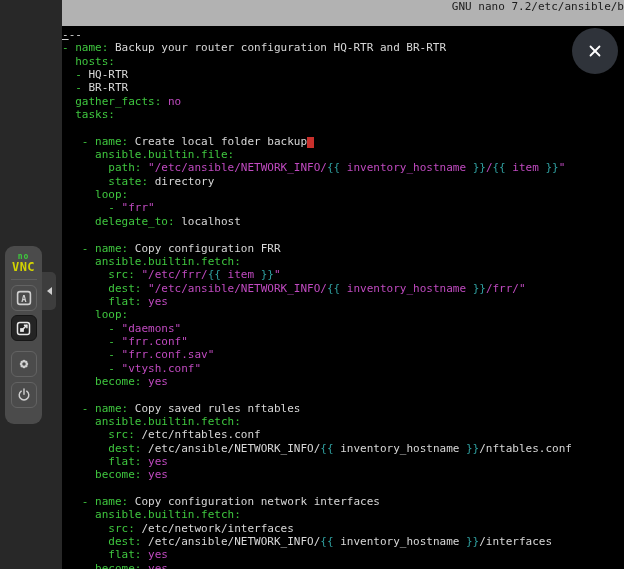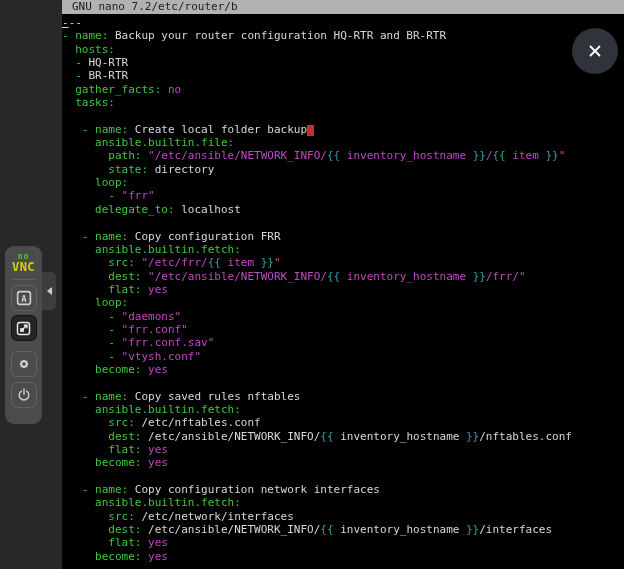--- a/index.html
+++ b/index.html
@@ -4,22 +4,22 @@
 <style>
   html,body{margin:0;padding:0;}
   body{
     width:624px;height:569px;position:relative;overflow:hidden;
     background:#282828;
     font-family:"DejaVu Sans Mono","Liberation Mono",monospace;
   }
   
   .terminal{position:absolute;left:62px;top:0;width:562px;height:569px;background:#000;}
   .titlebar{
-    height:14px;background:var(--titlebar_bg);color:var(--titlebar_fg);
-    font-size:11px;line-height:14px;display:flex;justify-content:flex-start;
+    height:26px;background:var(--titlebar_bg);color:var(--titlebar_fg);
+    font-size:11px;line-height:14px;display:flex;justify-content:flex-end;
     padding-left:10px;white-space:pre;overflow:hidden;
   }
   .titlebar .file{text-align:right;}
   .buffer{padding-top:2px;font-size:11px;line-height:13.35px;white-space:pre;}
   .line{height:13.35px;}
   .w  {color:var(--fg);}
   .wu {color:var(--fg);text-decoration:underline;}
   .g  {color:var(--green);}
   .m  {color:var(--magenta);}
   .c  {color:var(--cyan);}
@@ -57,21 +57,21 @@
     width:0;height:0;border-top:4px solid transparent;border-bottom:4px solid transparent;
     border-right:5px solid #cfcfcf;
   }
 </style>
 </head>
 <body>
 
 <div class="terminal">
   <div class="titlebar">
     <span class="app">GNU nano 7.2</span>
-    <span class="file">/etc/router/b</span>
+    <span class="file">/etc/ansible/b</span>
   </div>
   <div class="buffer" id="buffer"><div class="line"><span class="wu">-</span><span class="w">--</span></div><div class="line"><span class="g">- name:</span><span class="w"> Backup your router configuration HQ-RTR and BR-RTR</span></div><div class="line"><span class="g">  hosts:</span></div><div class="line"><span class="g">  - </span><span class="w">HQ-RTR</span></div><div class="line"><span class="g">  - </span><span class="w">BR-RTR</span></div><div class="line"><span class="g">  gather_facts:</span><span class="w"> </span><span class="m">no</span></div><div class="line"><span class="g">  tasks:</span></div><div class="line"></div><div class="line"><span class="g">   - name:</span><span class="w"> Create local folder backup</span><span class="cur"> </span></div><div class="line"><span class="g">     ansible.builtin.file:</span></div><div class="line"><span class="g">       path:</span><span class="w"> </span><span class="m">"/etc/ansible/NETWORK_INFO/</span><span class="c">{{</span><span class="m"> inventory_hostname </span><span class="c">}}</span><span class="m">/</span><span class="c">{{</span><span class="m"> item </span><span class="c">}}</span><span class="m">"</span></div><div class="line"><span class="g">       state:</span><span class="w"> directory</span></div><div class="line"><span class="g">     loop:</span></div><div class="line"><span class="g">       - </span><span class="m">"frr"</span></div><div class="line"><span class="g">     delegate_to:</span><span class="w"> localhost</span></div><div class="line"></div><div class="line"><span class="g">   - name:</span><span class="w"> Copy configuration FRR</span></div><div class="line"><span class="g">     ansible.builtin.fetch:</span></div><div class="line"><span class="g">       src:</span><span class="w"> </span><span class="m">"/etc/frr/</span><span class="c">{{</span><span class="m"> item </span><span class="c">}}</span><span class="m">"</span></div><div class="line"><span class="g">       dest:</span><span class="w"> </span><span class="m">"/etc/ansible/NETWORK_INFO/</span><span class="c">{{</span><span class="m"> inventory_hostname </span><span class="c">}}</span><span class="m">/frr/"</span></div><div class="line"><span class="g">       flat:</span><span class="w"> </span><span class="m">yes</span></div><div class="line"><span class="g">     loop:</span></div><div class="line"><span class="g">       - </span><span class="m">"daemons"</span></div><div class="line"><span class="g">       - </span><span class="m">"frr.conf"</span></div><div class="line"><span class="g">       - </span><span class="m">"frr.conf.sav"</span></div><div class="line"><span class="g">       - </span><span class="m">"vtysh.conf"</span></div><div class="line"><span class="g">     become:</span><span class="w"> </span><span class="m">yes</span></div><div class="line"></div><div class="line"><span class="g">   - name:</span><span class="w"> Copy saved rules nftables</span></div><div class="line"><span class="g">     ansible.builtin.fetch:</span></div><div class="line"><span class="g">       src:</span><span class="w"> /etc/nftables.conf</span></div><div class="line"><span class="g">       dest:</span><span class="w"> /etc/ansible/NETWORK_INFO/</span><span class="c">{{</span><span class="w"> inventory_hostname </span><span class="c">}}</span><span class="w">/nftables.conf</span></div><div class="line"><span class="g">       flat:</span><span class="w"> </span><span class="m">yes</span></div><div class="line"><span class="g">     become:</span><span class="w"> </span><span class="m">yes</span></div><div class="line"></div><div class="line"><span class="g">   - name:</span><span class="w"> Copy configuration network interfaces</span></div><div class="line"><span class="g">     ansible.builtin.fetch:</span></div><div class="line"><span class="g">       src:</span><span class="w"> /etc/network/interfaces</span></div><div class="line"><span class="g">       dest:</span><span class="w"> /etc/ansible/NETWORK_INFO/</span><span class="c">{{</span><span class="w"> inventory_hostname </span><span class="c">}}</span><span class="w">/interfaces</span></div><div class="line"><span class="g">       flat:</span><span class="w"> </span><span class="m">yes</span></div><div class="line"><span class="g">     become:</span><span class="w"> </span><span class="m">yes</span></div></div>
 </div>
 
 <div class="close-btn">
   <svg width="18" height="18" viewBox="0 0 18 18">
     <line x1="4.5" y1="4.5" x2="13.5" y2="13.5" stroke="#ffffff" stroke-width="1.8" stroke-linecap="round"></line>
     <line x1="13.5" y1="4.5" x2="4.5" y2="13.5" stroke="#ffffff" stroke-width="1.8" stroke-linecap="round"></line>
   </svg>
 </div>

